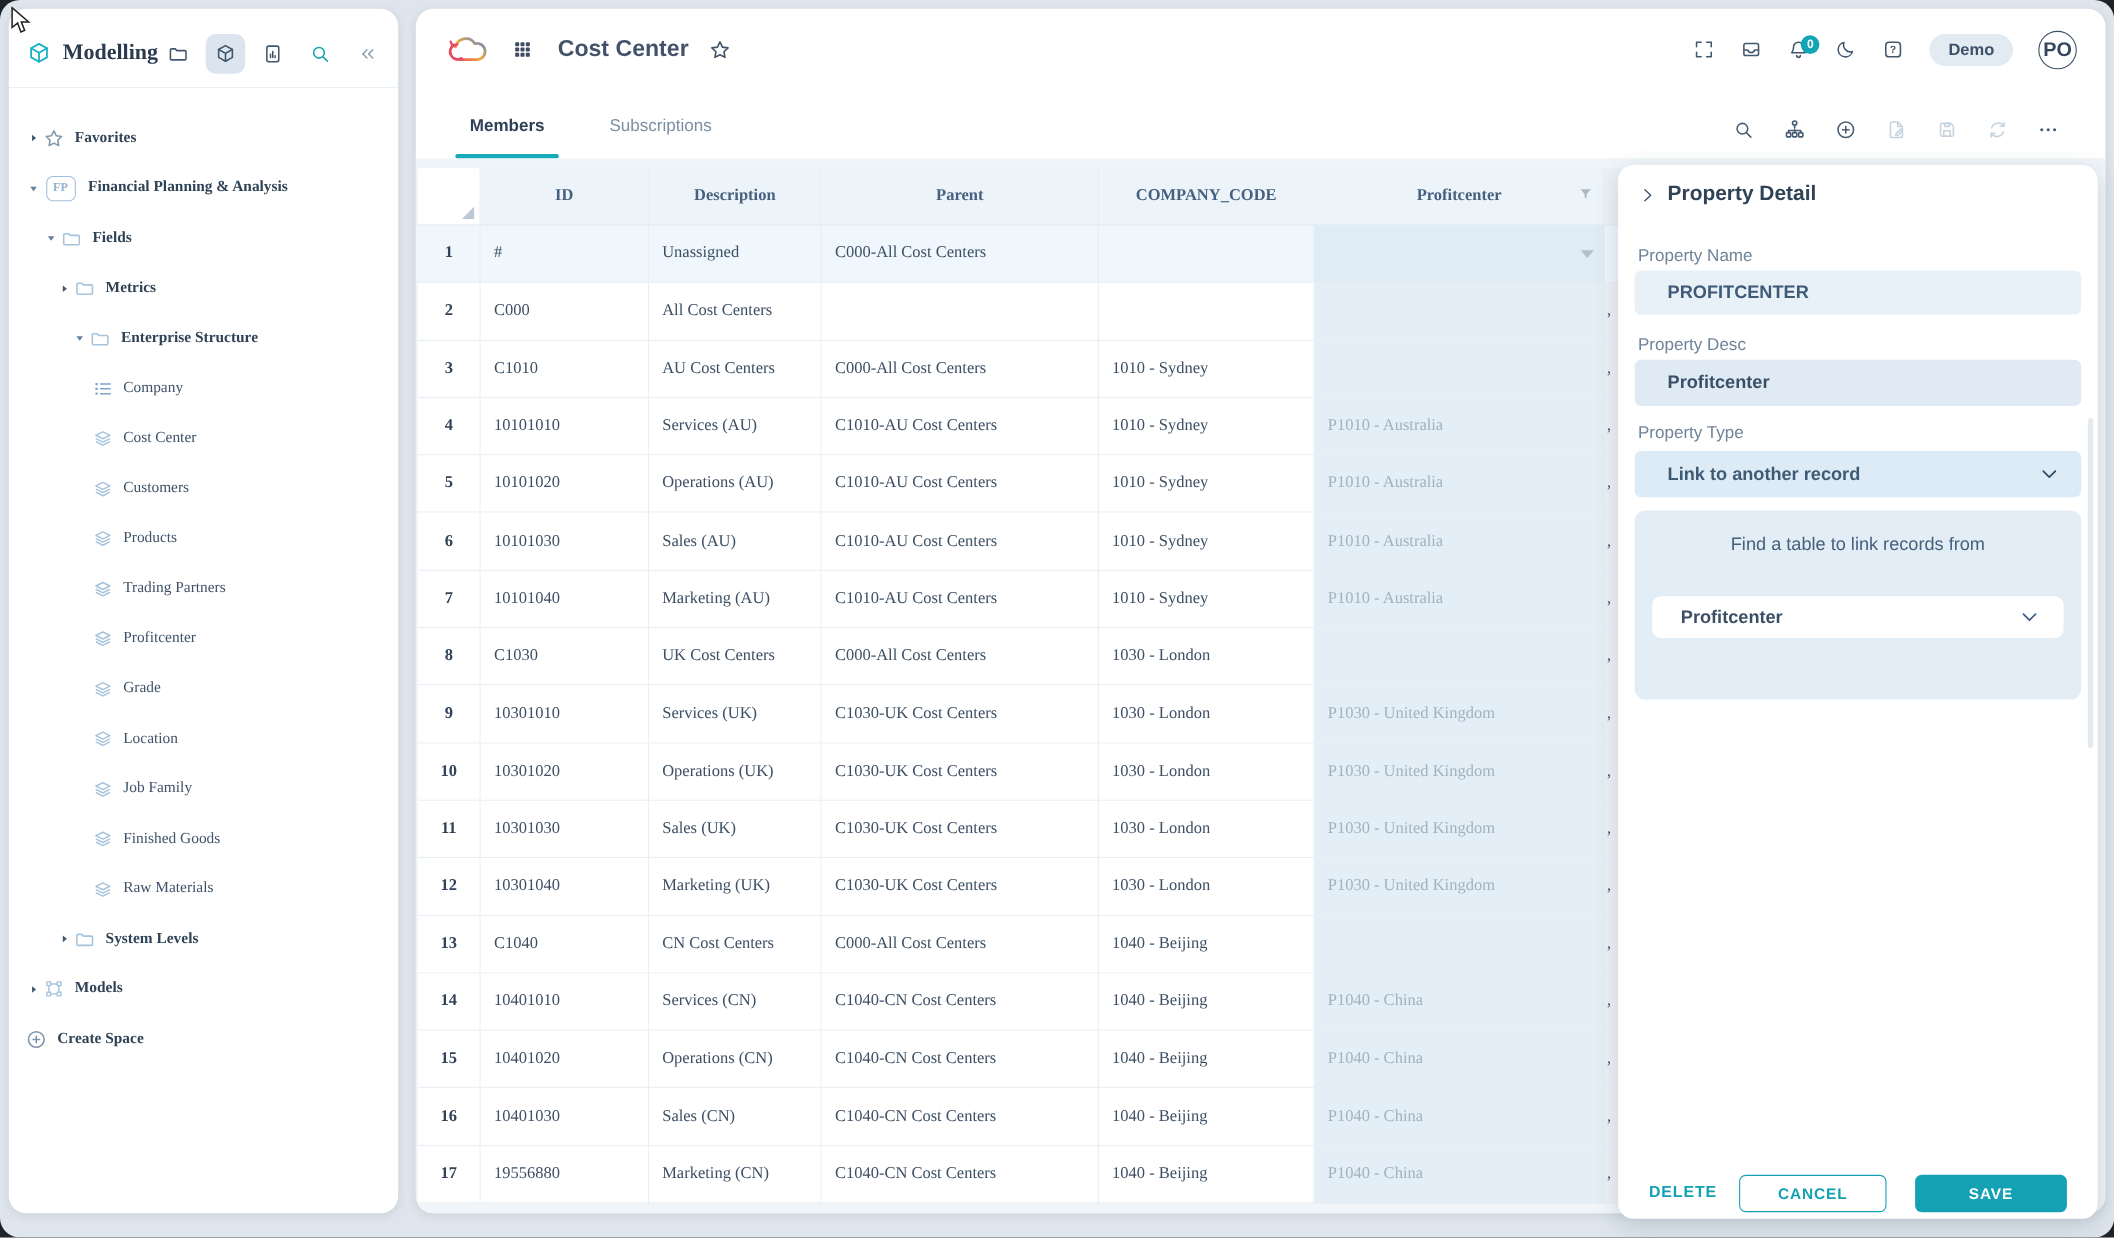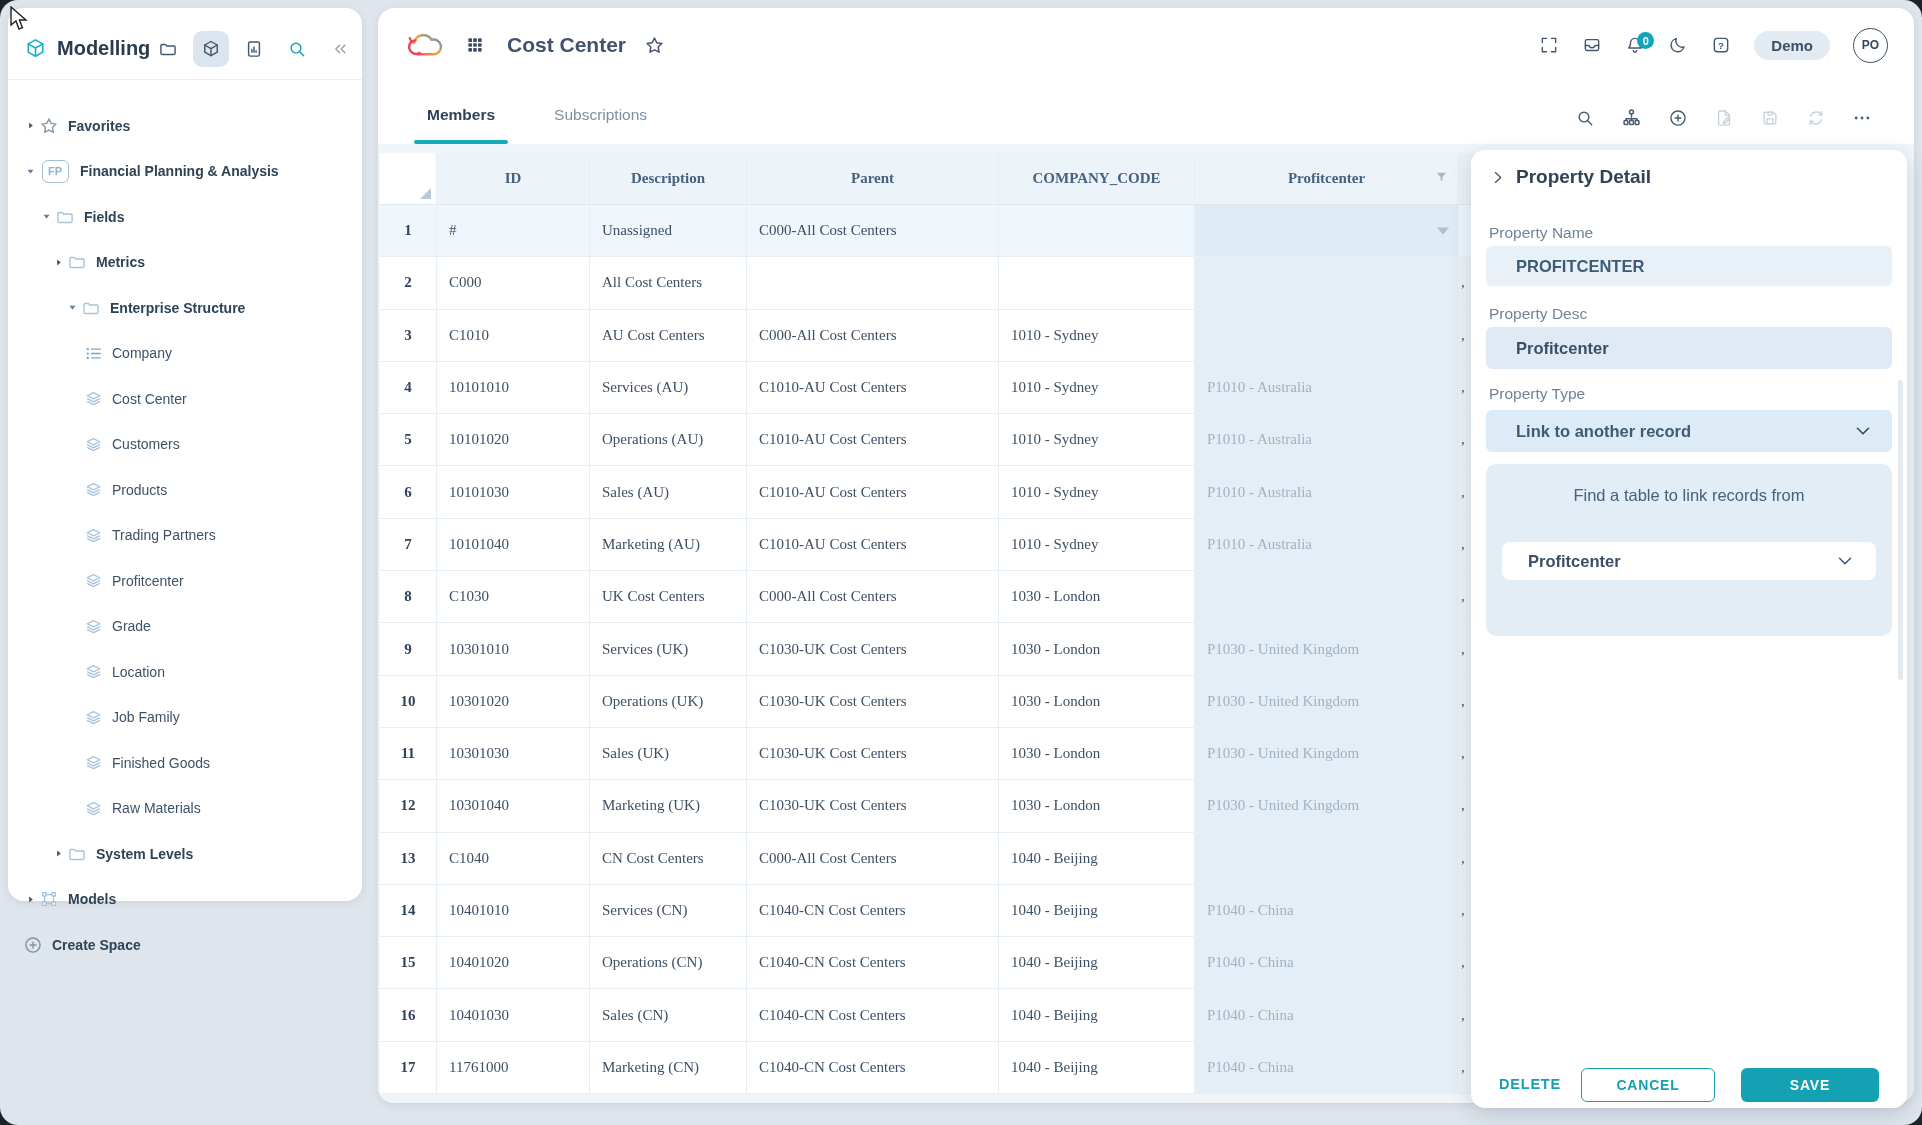--- a/index.html
+++ b/index.html
@@ -3,21 +3,21 @@
 <meta charset="utf-8">
 <style>
   * { margin:0; padding:0; box-sizing:border-box; }
   html,body { width:1922px; height:1125px; }
   body { background:#1e2328; font-family:"Liberation Sans", sans-serif; position:relative; overflow:hidden; }
   .window { position:absolute; inset:0; background:#dee5ec; border-radius:18px; overflow:hidden; }
 
   .card { position:absolute; background:#fff; box-shadow:0 2px 8px rgba(45,62,80,.10); }
 
   
-  .sidebar { left:8px; top:8px; width:354px; height:893px; border-radius:16px; }
+  .sidebar { left:8px; top:8px; width:354px; height:1095px; border-radius:16px;font-family:Liberation Serif, serif; }
   .sb-header { height:72px; display:flex; align-items:center; padding:10px 14px 0 16px; border-bottom:1px solid #eaeff5; }
   .sb-title { font-size:20px; font-weight:700; color:#2b3b4e; margin-left:10px; }
   .sb-tools { margin-left:auto; display:flex; align-items:center; gap:7px; }
   .tool-btn { width:36px; height:36px; border-radius:9px; display:flex; align-items:center; justify-content:center; color:#41566d; }
   .tool-btn.active { background:#dbe4ef; }
   .tool-btn.teal { color:#14a1b3; }
   .tool-btn.muted { color:#8b9cab; }
   .icon { display:inline-flex; align-items:center; justify-content:center; }
   .icon svg { display:block; }
 
@@ -34,21 +34,21 @@
   .main { left:378px; top:8px; width:1536px; height:1095px; border-radius:16px; overflow:hidden; }
   .topbar { height:66px; display:flex; align-items:center; padding:8px 26px 0 26px; }
   .tb-title { font-size:21px; font-weight:600; color:#42526b; margin:0 18px 0 22px; }
   .tb-right { margin-left:auto; display:flex; align-items:center; gap:23px; color:#42586e; }
   .tb-ic { position:relative; display:flex; }
   .badge { position:absolute; right:-9px; top:-3px; min-width:17px; height:17px; border-radius:9px; background:#12a5b8;
            color:#fff; font-size:11px; font-weight:700; display:flex; align-items:center; justify-content:center; padding:0 4px; }
   .env-pill { background:#e2eaf2; border-radius:15px; height:29px; padding:0 17px; display:flex; align-items:center;
               font-size:15px; font-weight:600; color:#3c5068; }
   .avatar { width:35px; height:35px; border-radius:50%; border:1.6px solid #3c5068; display:flex; align-items:center;
-            justify-content:center; font-size:12px; font-weight:700; color:#33475e; background:#fff; }
+            justify-content:center; font-size:18px; font-weight:700; color:#33475e; background:#fff; }
 
   .tabbar { height:70px; display:flex; align-items:flex-end; padding:0 42px 0 36px; }
   .tab { position:relative; padding:0 13px 20px 13px; font-size:15.5px; color:#7c8fa3; cursor:pointer; }
   .tab + .tab { margin-left:33px; }
   .tab.active { color:#2e4157; font-weight:700; }
   .tab.active::after { content:""; position:absolute; left:0; right:0; bottom:0; height:4px; border-radius:3px; background:#17abb9; }
   .tb-tools { margin-left:auto; display:flex; align-items:center; gap:26px; padding-bottom:16px; color:#465c72; }
   .tb-tools .dis { color:#c6d3de; }
 
   .table-area { position:absolute; top:136px; left:0; right:0; bottom:0; background:#f0f5f9; }
@@ -927,21 +927,21 @@
             </div>
             <div class="cell c6">
               <span>,</span>
             </div>
           </div>
           <div class="grow drow">
             <div class="cell c0">
               <span>17</span>
             </div>
             <div class="cell c1">
-              <span>11761000</span>
+              <span>19556880</span>
             </div>
             <div class="cell c2">
               <span>Marketing (CN)</span>
             </div>
             <div class="cell c3">
               <span>C1040-CN Cost Centers</span>
             </div>
             <div class="cell c4">
               <span>1040 - Beijing</span>
             </div>

